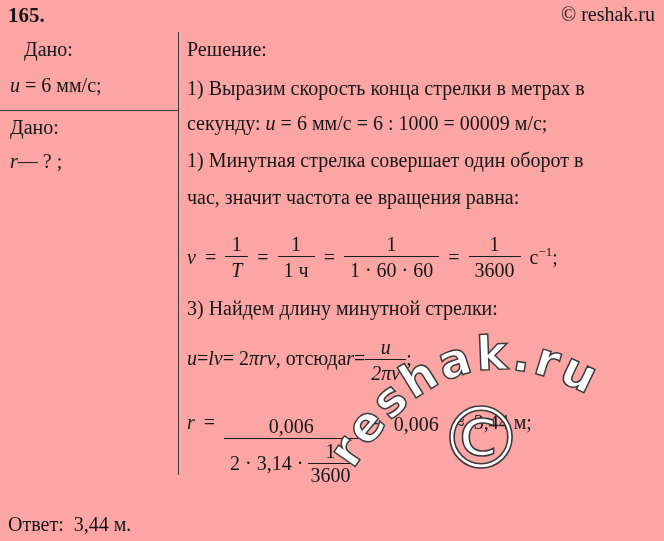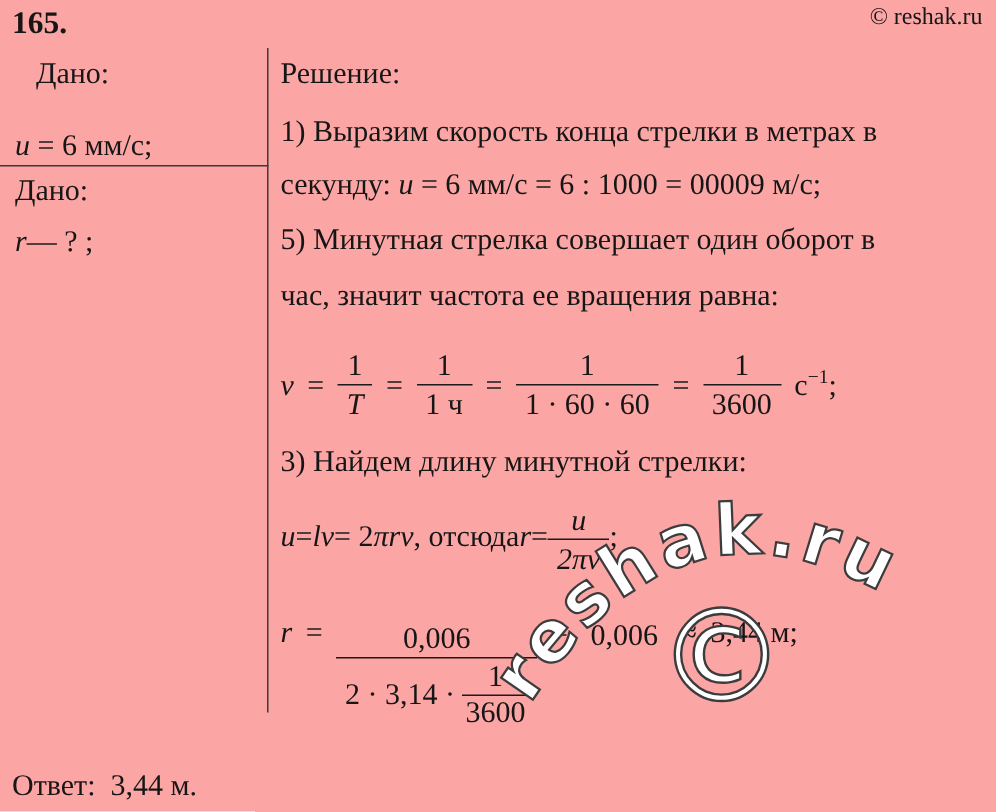--- a/index.html
+++ b/index.html
@@ -5,27 +5,27 @@
   html,body{margin:0;padding:0;background:#fff;}
   .page{
     position:relative;width:664px;height:541px;background:#fca5a5;
     font-family:"Liberation Serif","DejaVu Serif",serif;
     color:#161616;font-size:20px;overflow:hidden;text-decoration:underline;
   }
   .abs{position:absolute;white-space:nowrap;}
   .mi{font-style:italic;}
   
   #problem-number{left:8px;top:3px;font-size:21px;font-weight:bold;}
-  #site-copyright{right:9px;top:3px;font-size:16px;}
+  #site-copyright{right:9px;top:3px;font-size:20px;}
   
   #divider-v{left:178px;top:32px;width:1px;height:443px;background:#3a3a3a;}
   #divider-h{left:0;top:110px;width:179px;height:1px;background:#3a3a3a;}
   
   #given-label{left:10px;top:38px;margin-left:14px;}
-  #given-value{left:10px;top:86px;text-align:right;}
+  #given-value{left:10px;top:74px;text-align:right;}
   #find-label{left:10px;top:116px;}
   #find-value{left:10px;top:150px;}
   
   .rline{left:187px;}
   #sol-title{top:38px;}
   #s1l1{top:77px;}
   #s1l2{top:112px;}
   #s2l1{top:149px;}
   #s2l2{top:186px;}
   #s3l1{top:297px;}
@@ -61,21 +61,21 @@
   <div class="abs" id="divider-h"></div>
 
   <div class="abs" id="given-label">Дано:</div>
   <div class="abs" id="given-value"><span class="mi">u</span><span> = 6 мм/с;</span></div>
   <div class="abs" id="find-label">Дано:</div>
   <div class="abs" id="find-value"><span class="mi">r</span><span>— ? ;</span></div>
 
   <div class="abs rline" id="sol-title">Решение:</div>
   <div class="abs rline" id="s1l1">1) Выразим скорость конца стрелки в метрах в</div>
   <div class="abs rline" id="s1l2"><span>секунду:  </span><span class="mi">u</span><span> = 6 мм/с = 6 : 1000 = 00009 м/с;</span></div>
-  <div class="abs rline" id="s2l1">5) Минутная стрелка совершает один оборот в</div>
+  <div class="abs rline" id="s2l1">1) Минутная стрелка совершает один оборот в</div>
   <div class="abs rline" id="s2l2">час, значит частота ее вращения равна:</div>
 
   <div class="frow" id="nu-row">
     <span class="mi">ν</span>
     <span>=</span>
     <span class="frac">
         <span class="num">1</span>
         <span class="den mi">T</span>
       </span>
     <span>=</span>

